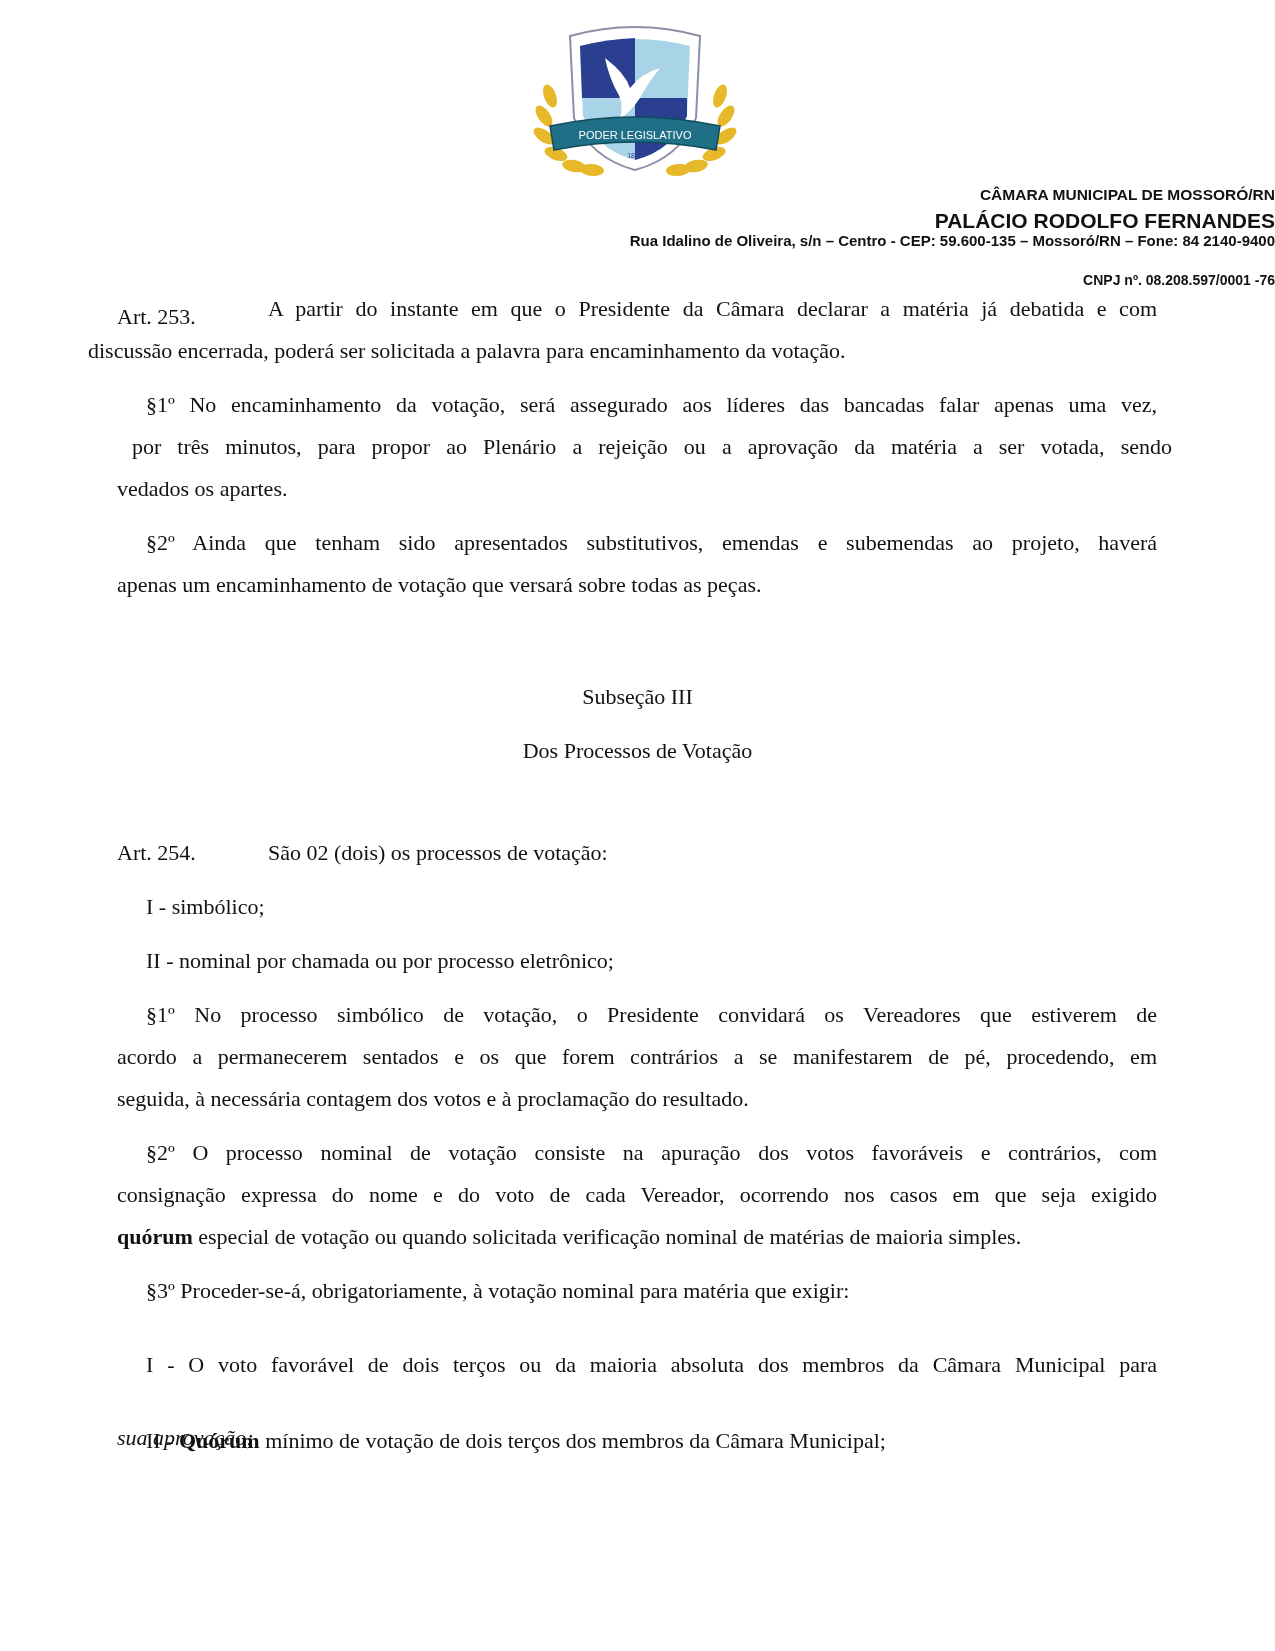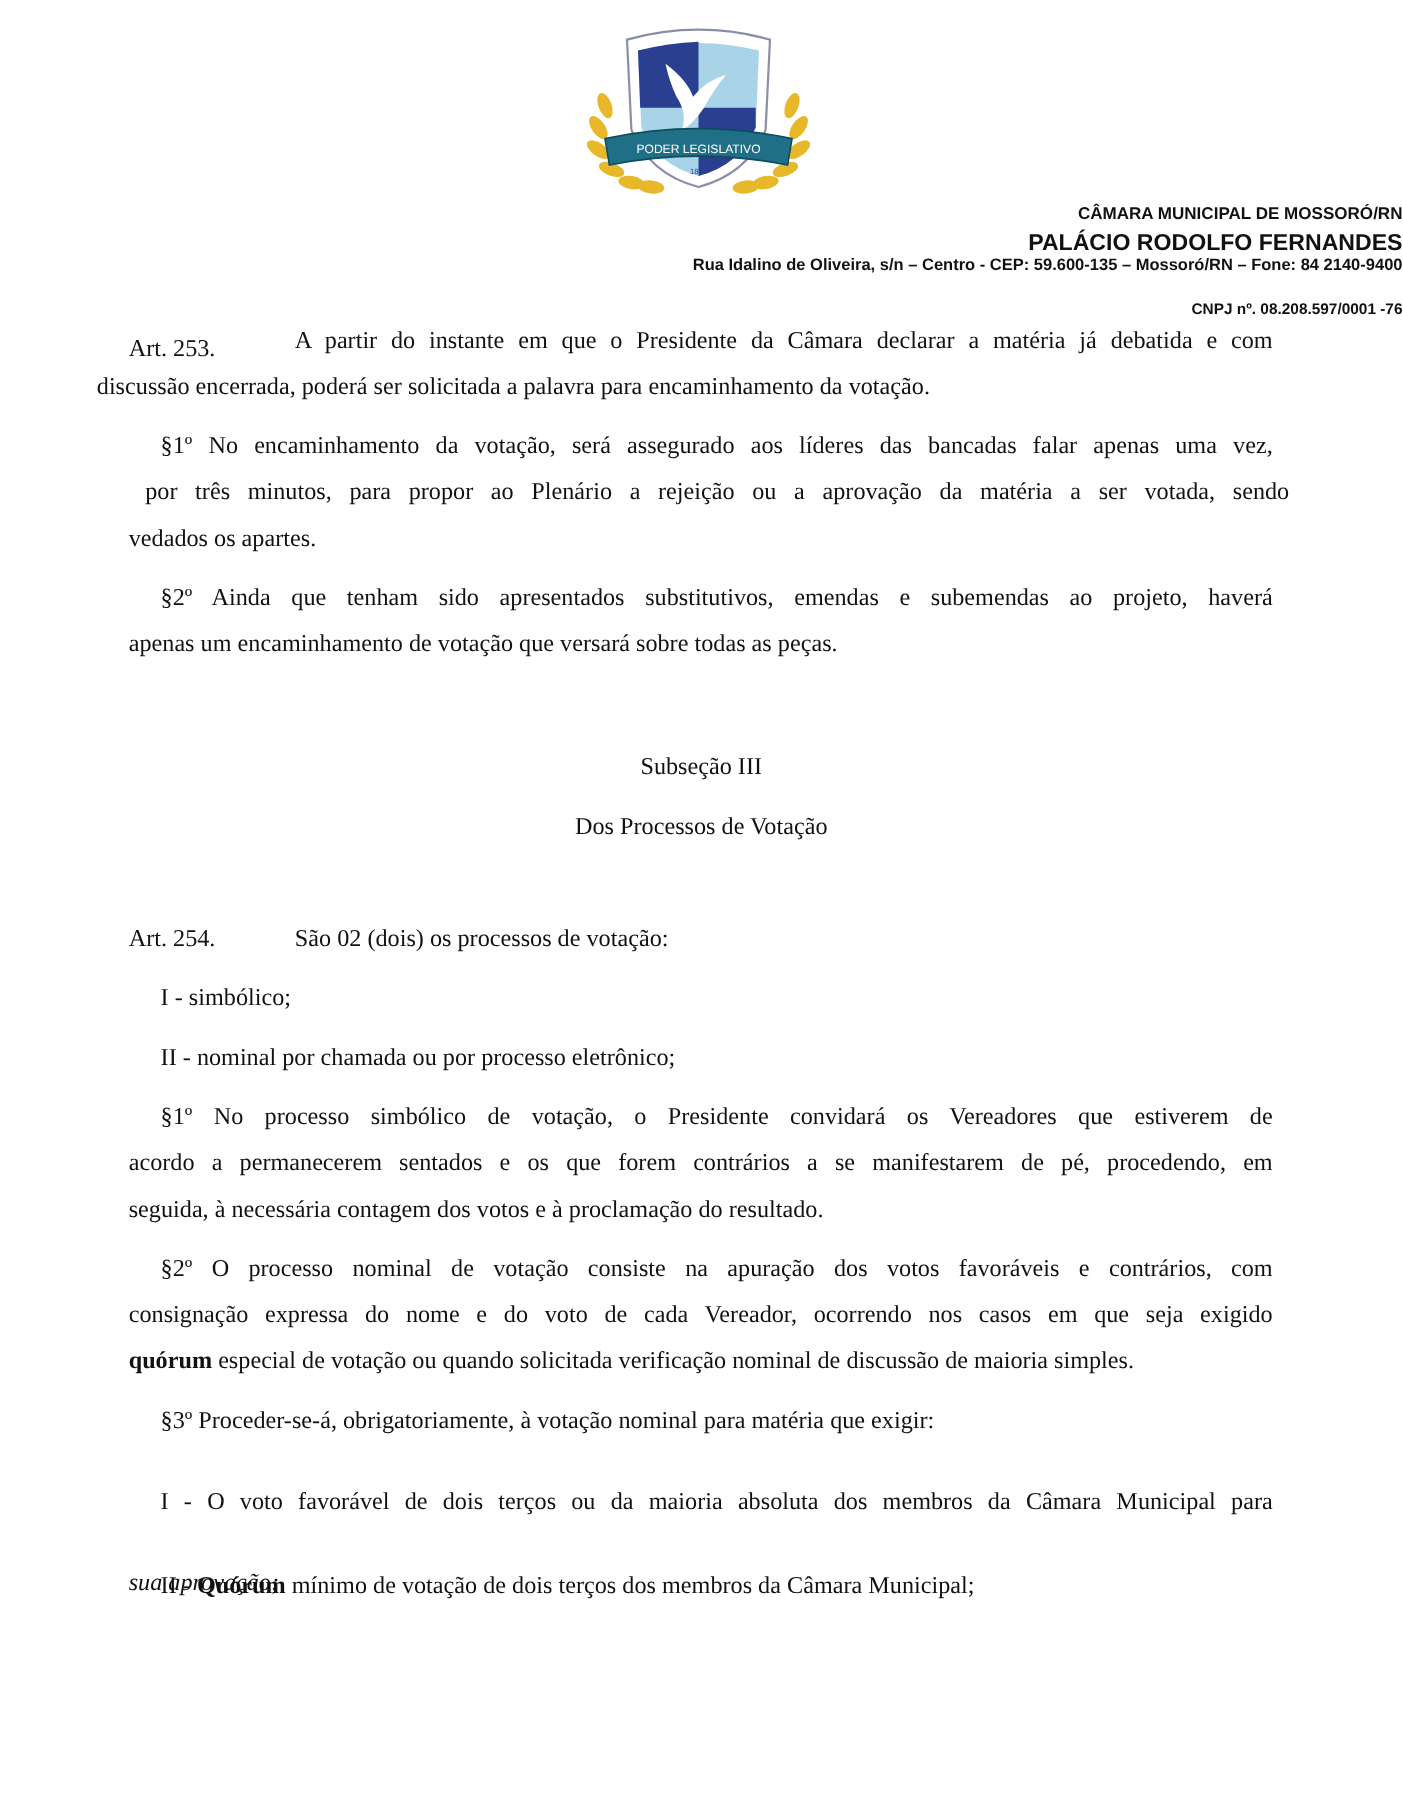--- a/index.html
+++ b/index.html
@@ -72,18 +72,18 @@
 <div class="txt" style="left:268px; top:840px;">São 02 (dois) os processos de votação:</div>
 <div class="txt" style="left:146px; top:894px;">I - simbólico;</div>
 <div class="txt" style="left:146px; top:948px;">II - nominal por chamada ou por processo eletrônico;</div>
 
 <div class="just" style="left:146px; top:1002px; width:1011px;">§1º No processo simbólico de votação, o Presidente convidará os Vereadores que estiverem de</div>
 <div class="just" style="left:117px; top:1044px; width:1040px;">acordo a permanecerem sentados e os que forem contrários a se manifestarem de pé, procedendo, em</div>
 <div class="txt" style="left:117px; top:1086px;">seguida, à necessária contagem dos votos e à proclamação do resultado.</div>
 
 <div class="just" style="left:146px; top:1140px; width:1011px;">§2º O processo nominal de votação consiste na apuração dos votos favoráveis e contrários, com</div>
 <div class="just" style="left:117px; top:1182px; width:1040px;">consignação expressa do nome e do voto de cada Vereador, ocorrendo nos casos em que seja exigido</div>
-<div class="txt" style="left:117px; top:1224px;"><b>quórum</b><span> especial de votação ou quando solicitada verificação nominal de discussão de maioria simples.</span></div>
+<div class="txt" style="left:117px; top:1224px;"><b>quórum</b><span> especial de votação ou quando solicitada verificação nominal de matérias de maioria simples.</span></div>
 
 <div class="txt" style="left:146px; top:1278px;">§3º Proceder-se-á, obrigatoriamente, à votação nominal para matéria que exigir:</div>
 <div class="just" style="left:146px; top:1352px; width:1011px;">I - O voto favorável de dois terços ou da maioria absoluta dos membros da Câmara Municipal para</div>
 <div class="txt" style="left:117px; top:1425px;font-style:italic;">sua aprovação;</div>
 <div class="txt" style="left:146px; top:1428px;"><span>II - </span><b>Quórum</b><span> mínimo de votação de dois terços dos membros da Câmara Municipal;</span></div>
 
 </body></html>

